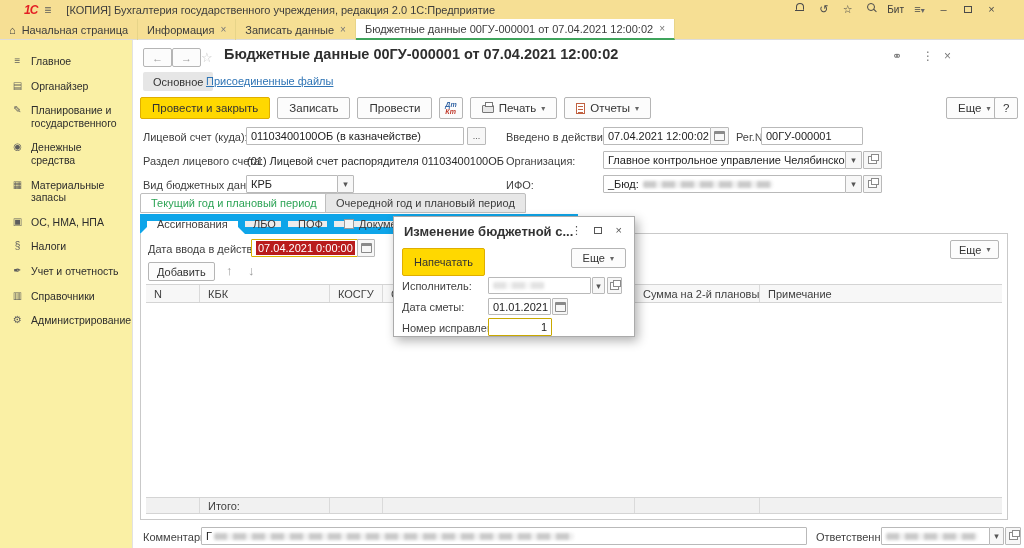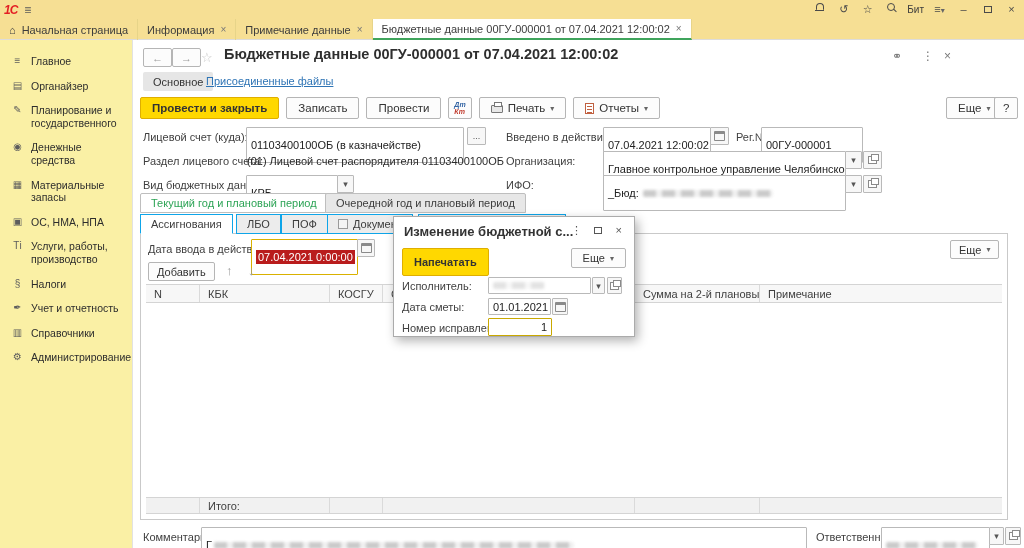--- a/index.html
+++ b/index.html
@@ -2,21 +2,21 @@
 <html><head>
 <meta charset="utf-8">
 <style>
   *{box-sizing:border-box;margin:0;padding:0}
   html,body{background:#e9e9e9}
   .app{position:relative;width:1024px;height:548px;overflow:hidden;background:#fff;
        font-family:"Liberation Sans","DejaVu Sans",sans-serif;font-size:12px;color:#3a3a3a}
 
   
   .titlebar{position:absolute;left:0;top:0;width:1024px;height:19px;background:#F6DF94;
-            display:flex;align-items:center;gap:7px;padding:0 4px;font-size:11px}
+            display:flex;align-items:center;gap:7px;padding:0 24px;font-size:11px}
   .logo{color:#E31E24;font-weight:bold;font-style:italic;font-size:12px;letter-spacing:-1px}
   .ham{color:#5a5a5a;font-size:12px}
   .wtitle{margin-left:8px;color:#3c3c3c;white-space:nowrap}
   .tspacer{flex:1}
   .tbi{width:17px;text-align:center;color:#4a4a4a;font-size:11px;line-height:17px}
   .svc{font-size:10px;color:#3c3c3c}
   .icon-bell{display:inline-block;width:11px;height:11px;position:relative}
   .icon-bell::before{content:"";position:absolute;left:2px;top:1px;width:6px;height:6px;
       border:1px solid #4a4a4a;border-bottom:none;border-radius:4px 4px 1px 1px}
   .icon-bell::after{content:"";position:absolute;left:1px;top:8px;width:9px;height:1px;background:#4a4a4a}
@@ -40,24 +40,24 @@
   .sidebar{position:absolute;left:0;top:40px;width:133px;height:508px;background:#FAF0A5;
            border-right:1px solid #E2E2E2;padding-top:9px}
   .side-item{display:flex;align-items:flex-start;gap:7px;padding:6px 4px 6px 11px;
              font-size:10.5px;line-height:1.2;color:#2d2d2d;cursor:default}
   .side-icon{width:13px;flex:none;text-align:center;color:#5d5d5d;font-size:10px}
 
   
   .btn{display:inline-flex;align-items:center;justify-content:center;gap:5px;height:22px;
        padding:0 11px;background:#FCFCFC;border:1px solid #B5B5B5;border-radius:2px;
        font-size:11.5px;color:#333;white-space:nowrap;cursor:default}
-  .btn.yellow{background:#FFD800;border-color:#DFAE00;font-weight:bold}
+  .btn.yellow{background:#FFD800;border-color:#DFAE00;font-weight:normal}
   .btn.small{height:19px;padding:0 8px;font-size:11px}
   .caret{font-size:8px;color:#666}
-  .fld{position:absolute;height:36px;border:1px solid #B9B9B9;border-radius:1px;background:#fff;
+  .fld{position:absolute;height:18px;border:1px solid #B9B9B9;border-radius:1px;background:#fff;
        display:flex;align-items:center;padding:0 4px;font-size:11px;color:#222;overflow:hidden;white-space:nowrap}
   .sqbtn{position:absolute;height:18px;border:1px solid #B9B9B9;border-radius:1px;background:#F7F7F7;
          display:flex;align-items:center;justify-content:center;font-size:9px;color:#555}
   .lbl{position:absolute;font-size:11px;color:#3f3f3f;white-space:nowrap}
   .icon-cal{display:inline-block;width:11px;height:10px;border:1px solid #8a8a8a;border-top:3px solid #8a8a8a;border-radius:1px}
   .icon-open{display:inline-block;width:9px;height:8px;border:1px solid #8a8a8a;position:relative;background:#fff}
   .icon-open::after{content:"";position:absolute;right:-3px;top:-3px;width:6px;height:5px;border:1px solid #8a8a8a;background:#fff}
   .blurbar{display:inline-block;height:7px;border-radius:2px;filter:blur(1.4px);opacity:.75;
            background:repeating-linear-gradient(90deg,#b9b9b9 0 13px,#ececec 13px 19px)}
 
@@ -77,21 +77,21 @@
   .icon-print{display:inline-block;width:12px;height:8px;border:1px solid #777;border-radius:1px;background:#e8e8e8;position:relative;margin-top:2px}
   .icon-print::before{content:"";position:absolute;left:2px;top:-4px;width:6px;height:3px;border:1px solid #777;background:#fff}
   .icon-report{display:inline-block;width:9px;height:11px;border:1px solid #C06040;background:#fff;position:relative}
   .icon-report::after{content:"";position:absolute;left:1px;top:2px;width:5px;height:1px;background:#C06040;box-shadow:0 3px 0 #C06040,0 6px 0 #C06040}
 
   
   .ptab{position:absolute;height:20px;display:flex;align-items:center;padding:0 10px;font-size:11px;
         border:1px solid #BEBEBE;border-radius:2px 2px 0 0;background:#E7E7E7;color:#3c3c3c;white-space:nowrap}
   .ptab.active{background:#fff;color:#2DA456}
   .stab{position:absolute;height:20px;display:flex;align-items:center;gap:5px;padding:0 10px;font-size:11px;
-        border:1px solid #0ea5e9;background:#ECECEC;color:#3c3c3c;white-space:nowrap}
+        border:7px solid #0ea5e9;background:#ECECEC;color:#3c3c3c;white-space:nowrap}
   .stab.active{background:#fff;border-bottom-color:#fff;z-index:2}
   .cbx{display:inline-block;width:10px;height:10px;border:1px solid #9a9a9a;background:#f4f4f4}
 
   .panel{position:absolute;left:140px;top:233px;width:868px;height:287px;border:1px solid #C9C9C9;background:#fff}
 
   
   .thead{position:absolute;left:146px;top:284px;width:856px;height:19px;background:#F7F7F7;
          border-top:1px solid #D4D4D4;border-bottom:1px solid #D4D4D4}
   .tfoot{position:absolute;left:146px;top:497px;width:856px;height:17px;background:#F1F1F1;
          border-top:1px solid #D4D4D4;border-bottom:1px solid #D4D4D4}
@@ -108,20 +108,21 @@
   .dlg-restore{position:absolute;top:10px;width:8px;height:7px;border:1px solid #555}
 </style>
 </head>
 <body>
 
 <div class="app">
 
   <div class="titlebar">
     <span class="logo">1С</span>
     <span class="ham">≡</span>
+    <span class="wtitle">[КОПИЯ] Бухгалтерия государственного учреждения, редакция 2.0 1С:Предприятие</span>
     <span class="tspacer"></span>
     <span class="tbi"><span class="icon-bell"></span></span>
     <span class="tbi">↺</span>
     <span class="tbi">☆</span>
     <span class="tbi"><span class="icon-search"></span></span>
     <span class="svc">Бит</span>
     <span class="tbi">≡<span class="caret">▾</span></span>
     <span class="tbi">–</span>
     <span class="tbi"><span class="icon-restore"></span></span>
     <span class="tbi">×</span>
@@ -130,21 +131,21 @@
   <div class="tabbar">
     <div class="wtab">
       <span class="home">⌂</span>
       <span>Начальная страница</span>
     </div>
     <div class="wtab">
       <span>Информация</span>
       <span class="close">×</span>
     </div>
     <div class="wtab">
-      <span>Примечание данные</span>
+      <span>Записать данные</span>
       <span class="close">×</span>
     </div>
     <div class="wtab active">
       <span>Бюджетные данные 00ГУ-000001 от 07.04.2021 12:00:02</span>
       <span class="close">×</span>
     </div>
   </div>
 
   <div class="sidebar">
     <div class="side-item">
@@ -163,24 +164,20 @@
         <span class="side-icon">◉</span>
         <span>Денежные средства</span>
       </div>
     <div class="side-item">
         <span class="side-icon">▦</span>
         <span>Материальные запасы</span>
       </div>
     <div class="side-item">
         <span class="side-icon">▣</span>
         <span>ОС, НМА, НПА</span>
-      </div>
-    <div class="side-item">
-        <span class="side-icon">Тi</span>
-        <span>Услуги, работы, производство</span>
       </div>
     <div class="side-item">
         <span class="side-icon">§</span>
         <span>Налоги</span>
       </div>
     <div class="side-item">
         <span class="side-icon">✒</span>
         <span>Учет и отчетность</span>
       </div>
     <div class="side-item">

